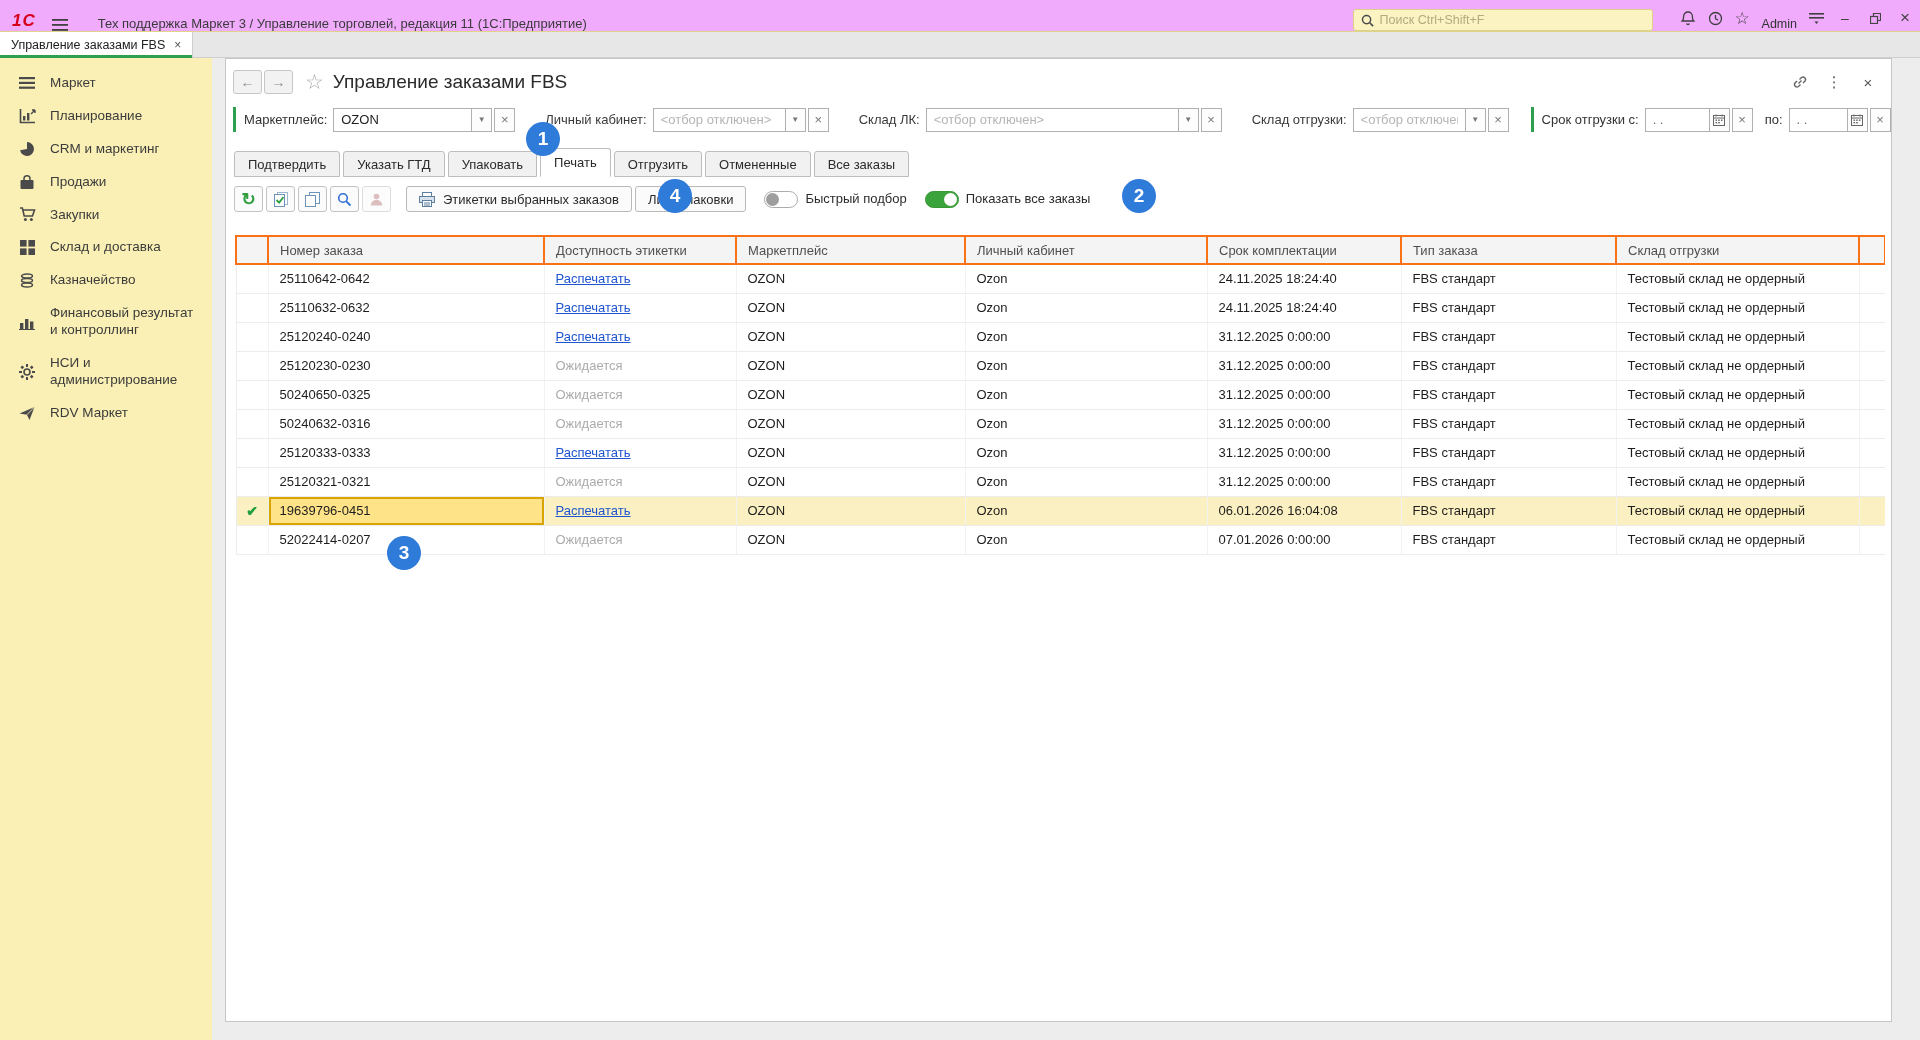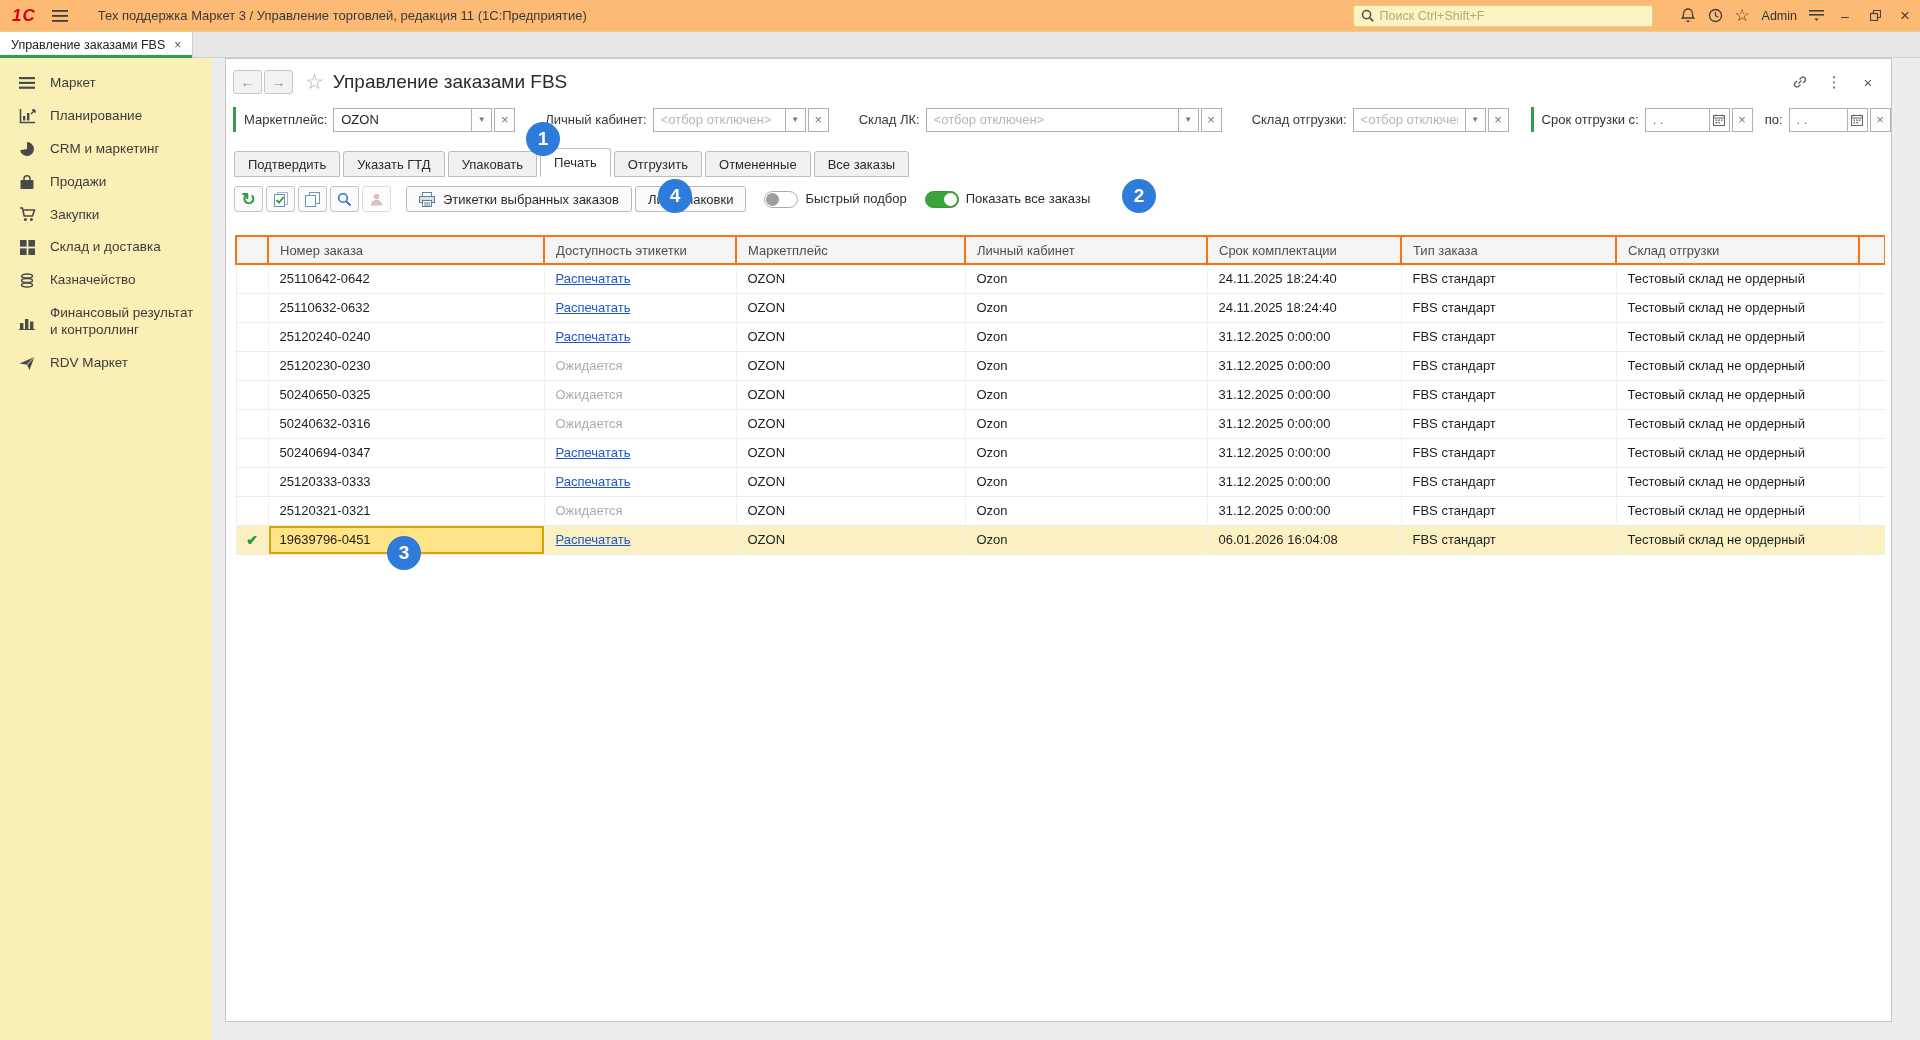--- a/index.html
+++ b/index.html
@@ -1,20 +1,20 @@
 <!DOCTYPE html>
 <html><head>
 <meta charset="utf-8">
 <style>
   *{margin:0;padding:0;box-sizing:border-box}
   html,body{width:1920px;height:1040px}
   body{font-family:"Liberation Sans",sans-serif;background:#EDEDED;position:relative;overflow:hidden;color:#222}
 
   
-  .topbar{position:absolute;top:0;left:0;width:1920px;height:32px;background:#fdba74;border-bottom:1px solid #E0D48C;display:flex;align-items:center;z-index:5}
+  .topbar{position:absolute;top:0;left:0;width:1920px;height:32px;background:#f0abfc;border-bottom:1px solid #E0D48C;display:flex;align-items:flex-end;z-index:5}
   .logo{color:#D6001C;font-weight:bold;font-style:italic;font-size:17px;margin:0 0 0 12px;letter-spacing:1px}
   .burger{margin-left:16px;color:#3F3F3F;display:flex}
   .apptitle{font-size:13px;color:#3A3A3A;margin-left:30px}
   .tb-spacer{flex:1}
   .searchbox{width:300px;height:22px;background:#FBF4C2;border:1px solid #DDD08A;border-radius:3px;display:flex;align-items:center;gap:6px;padding:0 7px;margin-right:22px}
   .searchbox input{border:none;background:transparent;outline:none;font-size:12.5px;color:#333;width:100%;font-family:"Liberation Sans",sans-serif}
   .searchbox input::placeholder{color:#B3AA7E}
   .tb-ic{width:27px;height:26px;display:flex;align-items:center;justify-content:center;color:#3F3F3F}
   .admin{font-size:12.5px;color:#333;margin:0 6px}
   .winctl{width:30px;height:26px;display:flex;align-items:center;justify-content:center;color:#444;font-size:14px}
@@ -250,20 +250,38 @@
             <rect x="1" y="8" width="3.4" height="6"></rect>
             <rect x="6" y="4" width="3.4" height="10"></rect>
             <rect x="11" y="6.5" width="3.4" height="7.5"></rect>
             <rect y="14" width="16" height="1"></rect>
           </g>
         </svg>
       </span>
     <span class="side-label">Финансовый результат и контроллинг</span>
   </div>
 
+  <div class="side-item">
+    <span class="side-icon">
+        <svg width="16" height="16" viewBox="0 0 16 16">
+          <g fill="#4A4A4A">
+            <circle cx="8" cy="8" r="3" fill="none" stroke="#4A4A4A" stroke-width="1.6"></circle>
+            <rect x="7" y="0" width="2" height="3"></rect>
+            <rect x="7" y="13" width="2" height="3"></rect>
+            <rect x="0" y="7" width="3" height="2"></rect>
+            <rect x="13" y="7" width="3" height="2"></rect>
+            <rect x="2" y="2" width="2.6" height="2.6" transform="rotate(45 3.3 3.3)"></rect>
+            <rect x="11.4" y="2" width="2.6" height="2.6" transform="rotate(45 12.7 3.3)"></rect>
+            <rect x="2" y="11.4" width="2.6" height="2.6" transform="rotate(45 3.3 12.7)"></rect>
+            <rect x="11.4" y="11.4" width="2.6" height="2.6" transform="rotate(45 12.7 12.7)"></rect>
+          </g>
+        </svg>
+      </span>
+    <span class="side-label">НСИ и администрирование</span>
+  </div>
 
   <div class="side-item">
     <span class="side-icon">
         <svg width="16" height="15" viewBox="0 0 16 15">
           <path d="M0.5 7.5L15.5 1l-5 13-2.6-5.2z" fill="#4A4A4A"></path>
           <path d="M7.9 8.8L15.5 1" stroke="#FAF0B5" stroke-width="0.9"></path>
         </svg>
       </span>
     <span class="side-label">RDV Маркет</span>
   </div>
@@ -525,31 +543,20 @@
               <td><span class="wait">Ожидается</span></td>
               <td>OZON</td>
               <td>Ozon</td>
               <td>31.12.2025 0:00:00</td>
               <td>FBS стандарт</td>
               <td>Тестовый склад не ордерный</td>
               <td></td>
             </tr>
             <tr>
               <td class="c0"></td>
-              <td>50240694-0347</td>
-              <td><a class="plink">Распечатать</a></td>
-              <td>OZON</td>
-              <td>Ozon</td>
-              <td>31.12.2025 0:00:00</td>
-              <td>FBS стандарт</td>
-              <td>Тестовый склад не ордерный</td>
-              <td></td>
-            </tr>
-            <tr>
-              <td class="c0"></td>
               <td>25120333-0333</td>
               <td><a class="plink">Распечатать</a></td>
               <td>OZON</td>
               <td>Ozon</td>
               <td>31.12.2025 0:00:00</td>
               <td>FBS стандарт</td>
               <td>Тестовый склад не ордерный</td>
               <td></td>
             </tr>
             <tr>
@@ -567,20 +574,31 @@
               <td class="c0"><span class="chk">✔</span></td>
               <td class="focus">19639796-0451</td>
               <td><a class="plink">Распечатать</a></td>
               <td>OZON</td>
               <td>Ozon</td>
               <td>06.01.2026 16:04:08</td>
               <td>FBS стандарт</td>
               <td>Тестовый склад не ордерный</td>
               <td></td>
             </tr>
+            <tr>
+              <td class="c0"></td>
+              <td>52022414-0207</td>
+              <td><span class="wait">Ожидается</span></td>
+              <td>OZON</td>
+              <td>Ozon</td>
+              <td>07.01.2026 0:00:00</td>
+              <td>FBS стандарт</td>
+              <td>Тестовый склад не ордерный</td>
+              <td></td>
+            </tr>
           </tbody>
       </table>
     </div>
   </div>
 </div>
 
 <div class="badge badge1">1</div>
 <div class="badge badge2">2</div>
 <div class="badge badge3">3</div>
 <div class="badge badge4">4</div>

